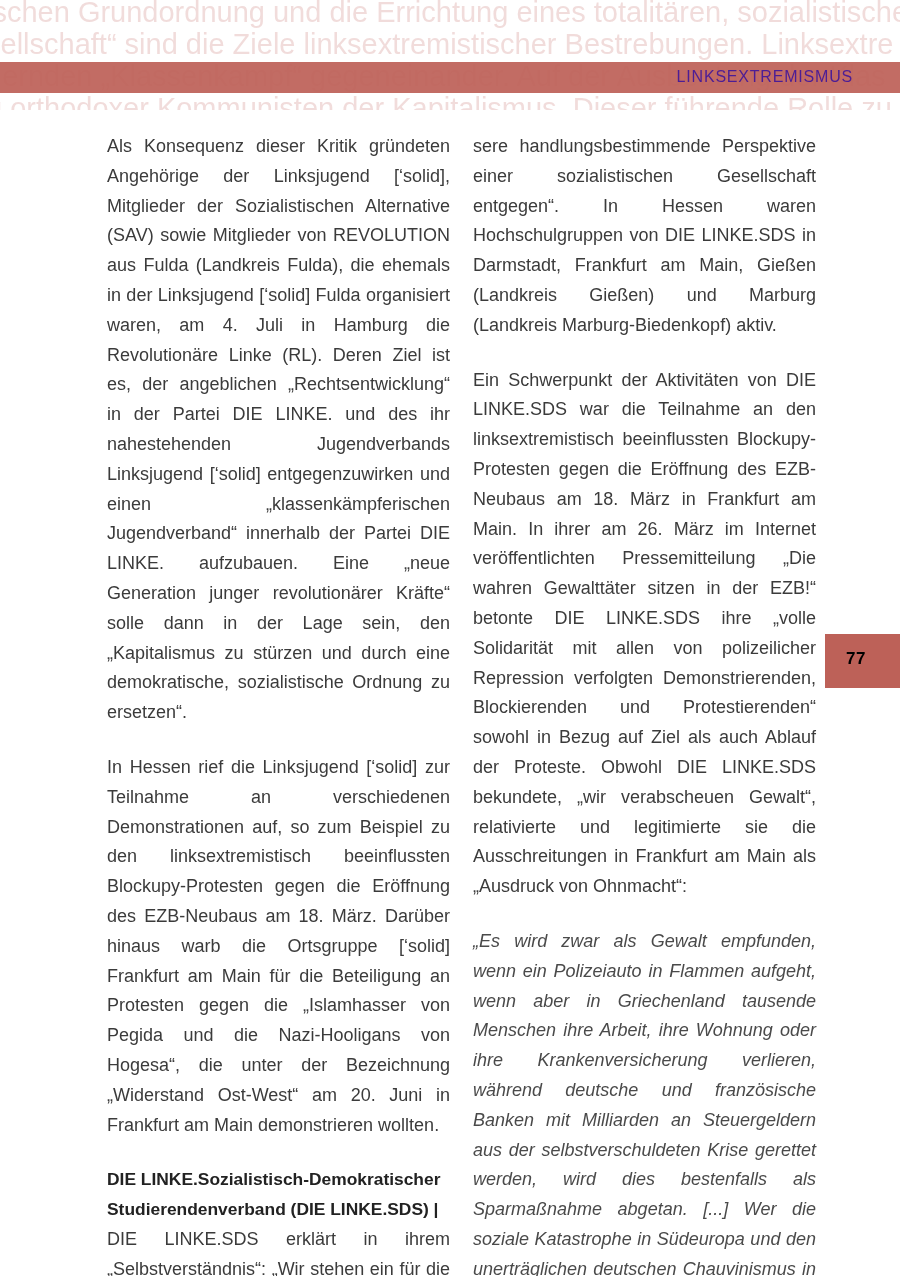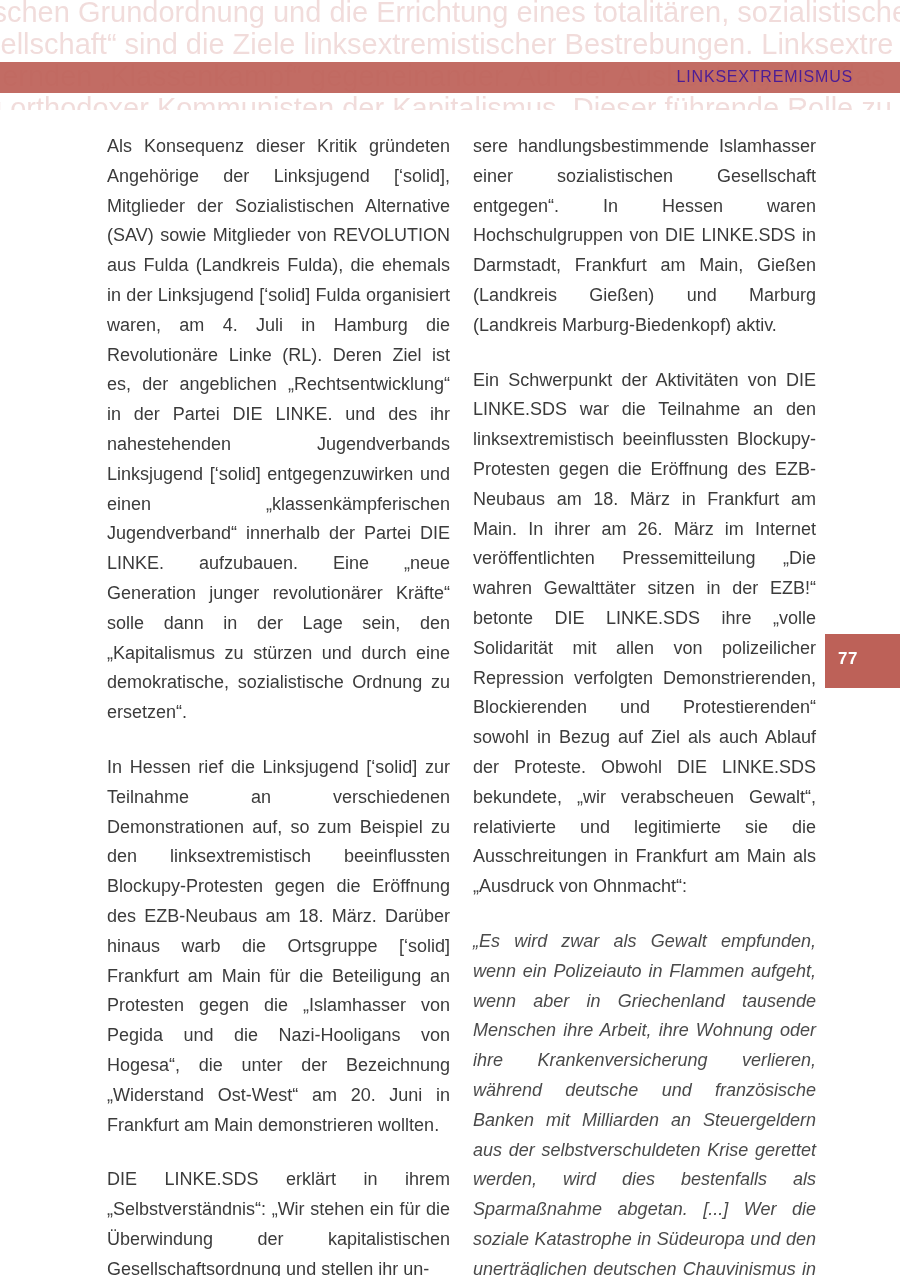--- a/index.html
+++ b/index.html
@@ -67,23 +67,23 @@
   #page-number-tab {
     position: absolute;
     left: 825px;
     top: 634px;
     width: 75px;
     height: 54px;
     background: #bd6158;
   }
   #page-number-tab .pn {
     position: absolute;
-    left: 13px;
+    left: 21px;
     top: 15px;
-    color: #ffffff;
+    color: #000000;
     font-size: 17px;
     font-weight: 700;
     letter-spacing: 0.5px;
   }
 
   
   #content {
     position: absolute;
     top: 132px;
     left: 0;
@@ -141,22 +141,23 @@
 
 <div id="page-number-tab">
   <span class="pn">77</span>
 </div>
 
 <div id="content">
 
   <div class="column" id="column-left">
     <p class="para">Als Konsequenz dieser Kritik gründeten Angehörige der Linksjugend [‘solid], Mitglieder der Sozialistischen Alternative (SAV) sowie Mitglieder von REVOLUTION aus Fulda (Landkreis Fulda), die ehemals in der Linksjugend [‘solid] Fulda organisiert waren, am 4. Juli in Hamburg die Revolutionäre Linke (RL). Deren Ziel ist es, der angeblichen „Rechtsentwicklung“ in der Partei DIE LINKE. und des ihr nahestehenden Jugendverbands Linksjugend [‘solid] entgegenzuwirken und einen „klassenkämpferischen Jugendverband“ innerhalb der Partei DIE LINKE. aufzubauen. Eine „neue Generation junger revolutionärer Kräfte“ solle dann in der Lage sein, den „Kapitalismus zu stürzen und durch eine demokratische, sozialistische Ordnung zu ersetzen“.</p>
     <p class="para">In Hessen rief die Linksjugend [‘solid] zur Teilnahme an verschiedenen Demonstrationen auf, so zum Beispiel zu den linksextremistisch beeinflussten Blockupy-Protesten gegen die Eröffnung des EZB-Neubaus am 18. März. Darüber hinaus warb die Ortsgruppe [‘solid] Frankfurt am Main für die Beteiligung an Protesten gegen die „Islamhasser von Pegida und die Nazi-Hooligans von Hogesa“, die unter der Bezeichnung „Widerstand Ost-West“ am 20. Juni in Frankfurt am Main demonstrieren wollten.</p>
+    <h2 class="subhead">DIE LINKE.Sozialistisch-Demokratischer Studierendenverband (DIE LINKE.SDS) |</h2>
     <p class="para">DIE LINKE.SDS erklärt in ihrem „Selbstverständnis“: „Wir stehen ein für die Überwindung der kapitalistischen Gesellschaftsordnung und stellen ihr un-</p>
   </div>
 
   <div class="column" id="column-right">
-    <p class="para">sere handlungsbestimmende Islamhasser einer sozialistischen Gesellschaft entgegen“. In Hessen waren Hochschulgruppen von DIE LINKE.SDS in Darmstadt, Frankfurt am Main, Gießen (Landkreis Gießen) und Marburg (Landkreis Marburg-Biedenkopf) aktiv.</p>
+    <p class="para">sere handlungsbestimmende Perspektive einer sozialistischen Gesellschaft entgegen“. In Hessen waren Hochschulgruppen von DIE LINKE.SDS in Darmstadt, Frankfurt am Main, Gießen (Landkreis Gießen) und Marburg (Landkreis Marburg-Biedenkopf) aktiv.</p>
     <p class="para">Ein Schwerpunkt der Aktivitäten von DIE LINKE.SDS war die Teilnahme an den linksextremistisch beeinflussten Blockupy-Protesten gegen die Eröffnung des EZB-Neubaus am 18. März in Frankfurt am Main. In ihrer am 26. März im Internet veröffentlichten Pressemitteilung „Die wahren Gewalttäter sitzen in der EZB!“ betonte DIE LINKE.SDS ihre „volle Solidarität mit allen von polizeilicher Repression verfolgten Demonstrierenden, Blockierenden und Protestierenden“ sowohl in Bezug auf Ziel als auch Ablauf der Proteste. Obwohl DIE LINKE.SDS bekundete, „wir verabscheuen Gewalt“, relativierte und legitimierte sie die Ausschreitungen in Frankfurt am Main als „Ausdruck von Ohnmacht“:</p>
     <p class="para quote">„Es wird zwar als Gewalt empfunden, wenn ein Polizeiauto in Flammen aufgeht, wenn aber in Griechenland tausende Menschen ihre Arbeit, ihre Wohnung oder ihre Krankenversicherung verlieren, während deutsche und französische Banken mit Milliarden an Steuergeldern aus der selbstverschuldeten Krise gerettet werden, wird dies bestenfalls als Sparmaßnahme abgetan. [...] Wer die soziale Katastrophe in Südeuropa und den unerträglichen deutschen Chauvinismus in Politik und Medien im Zusammenhang mit der Banken- und</p>
   </div>
 
 </div>
 
 </body></html>

